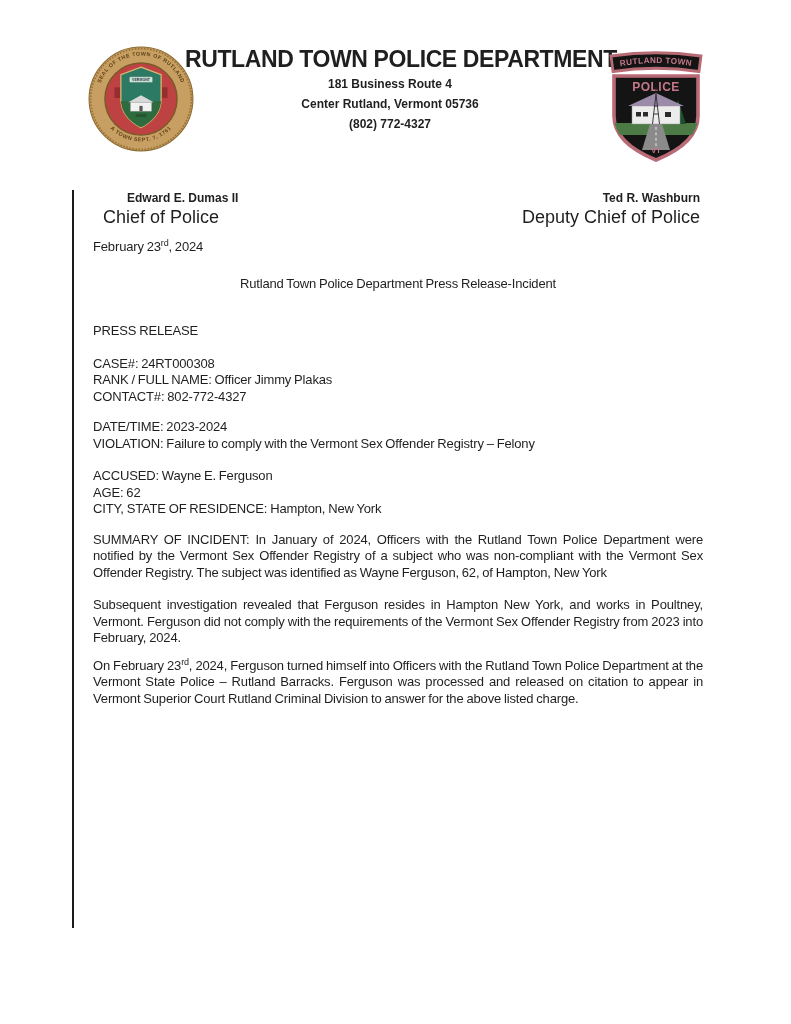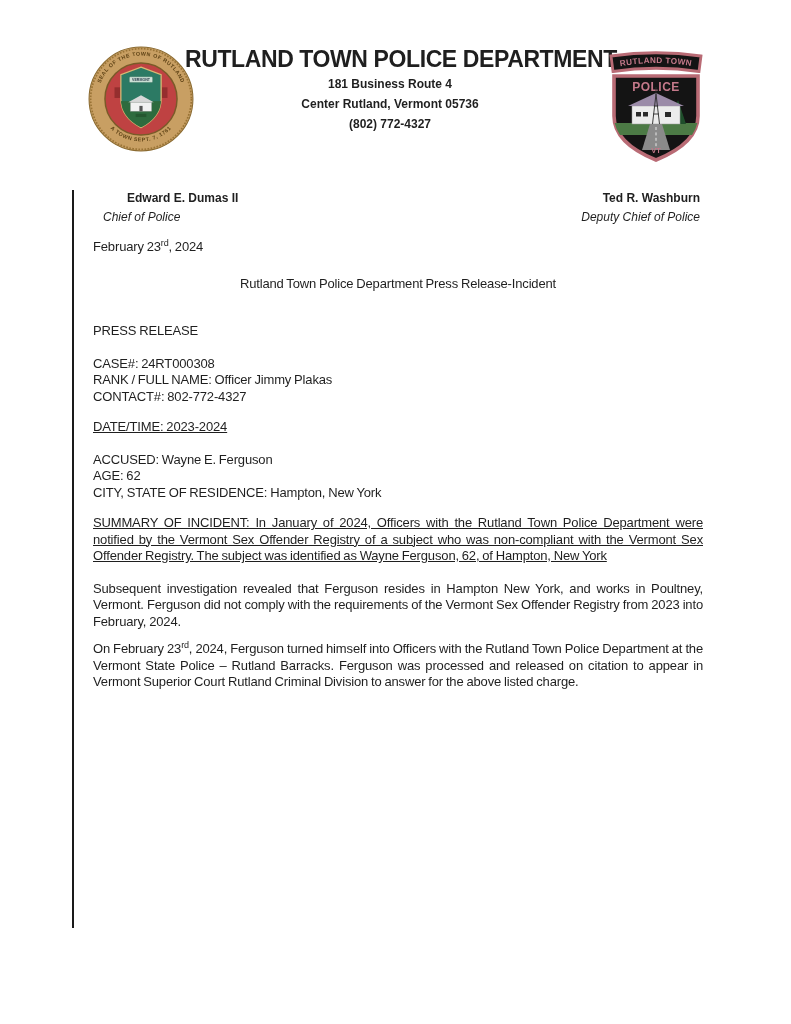--- a/index.html
+++ b/index.html
@@ -61,22 +61,21 @@
     display: flex;
     justify-content: space-between;
   }
   .official-name {
     font-size: 12px;
     font-weight: bold;
     line-height: 19px;
     padding-left: 34px;
   }
   .official-title {
-    font-size: 12px;
-    font-style: italic;
+    font-size: 18px;
     line-height: 19px;
   }
   .official-left .official-title { padding-left: 10px; }
   .official-right { text-align: right; }
 
   
   .vrule {
     position: absolute;
     left: 72px;
     top: 190px;
@@ -102,21 +101,21 @@
     vertical-align: super;
     line-height: 0;
   }
   .doc-title {
     margin-top: 20px !important;
     text-align: center;
     font-weight: normal;
   }
   .mt-block   { margin-top: 31px !important; }
   .mt-group   { margin-top: 16px !important; }
-  .mt-group2  { margin-top: 14px !important; text-decoration: underline; }
+  .mt-group2  { margin-top: 14px !important; }
   .mt-para    { margin-top: 11px !important; }
   .para { text-align: justify; }
 </style>
 </head>
 <body>
 
 <div class="page">
 
   <svg class="seal" viewBox="0 0 100 100">
     <defs>
@@ -212,20 +211,21 @@
     <p class="mt-block">PRESS RELEASE</p>
 
     <div class="mt-group">
       <div class="line">CASE#: 24RT000308</div>
       <div class="line">RANK / FULL NAME: Officer Jimmy Plakas</div>
       <div class="line">CONTACT#: 802-772-4327</div>
     </div>
 
     <div class="mt-group2">
       <div class="line">DATE/TIME: 2023-2024</div>
+      <div class="line">VIOLATION: Failure to comply with the Vermont Sex Offender Registry – Felony</div>
     </div>
 
     <div class="mt-group">
       <div class="line">ACCUSED: Wayne E. Ferguson</div>
       <div class="line">AGE: 62</div>
       <div class="line">CITY, STATE OF RESIDENCE: Hampton, New York</div>
     </div>
 
     <p class="para mt-group2">SUMMARY OF INCIDENT: In January of 2024, Officers with the Rutland Town Police Department were notified by the Vermont Sex Offender Registry of a subject who was non-compliant with the Vermont Sex Offender Registry. The subject was identified as Wayne Ferguson, 62, of Hampton, New York</p>
 

